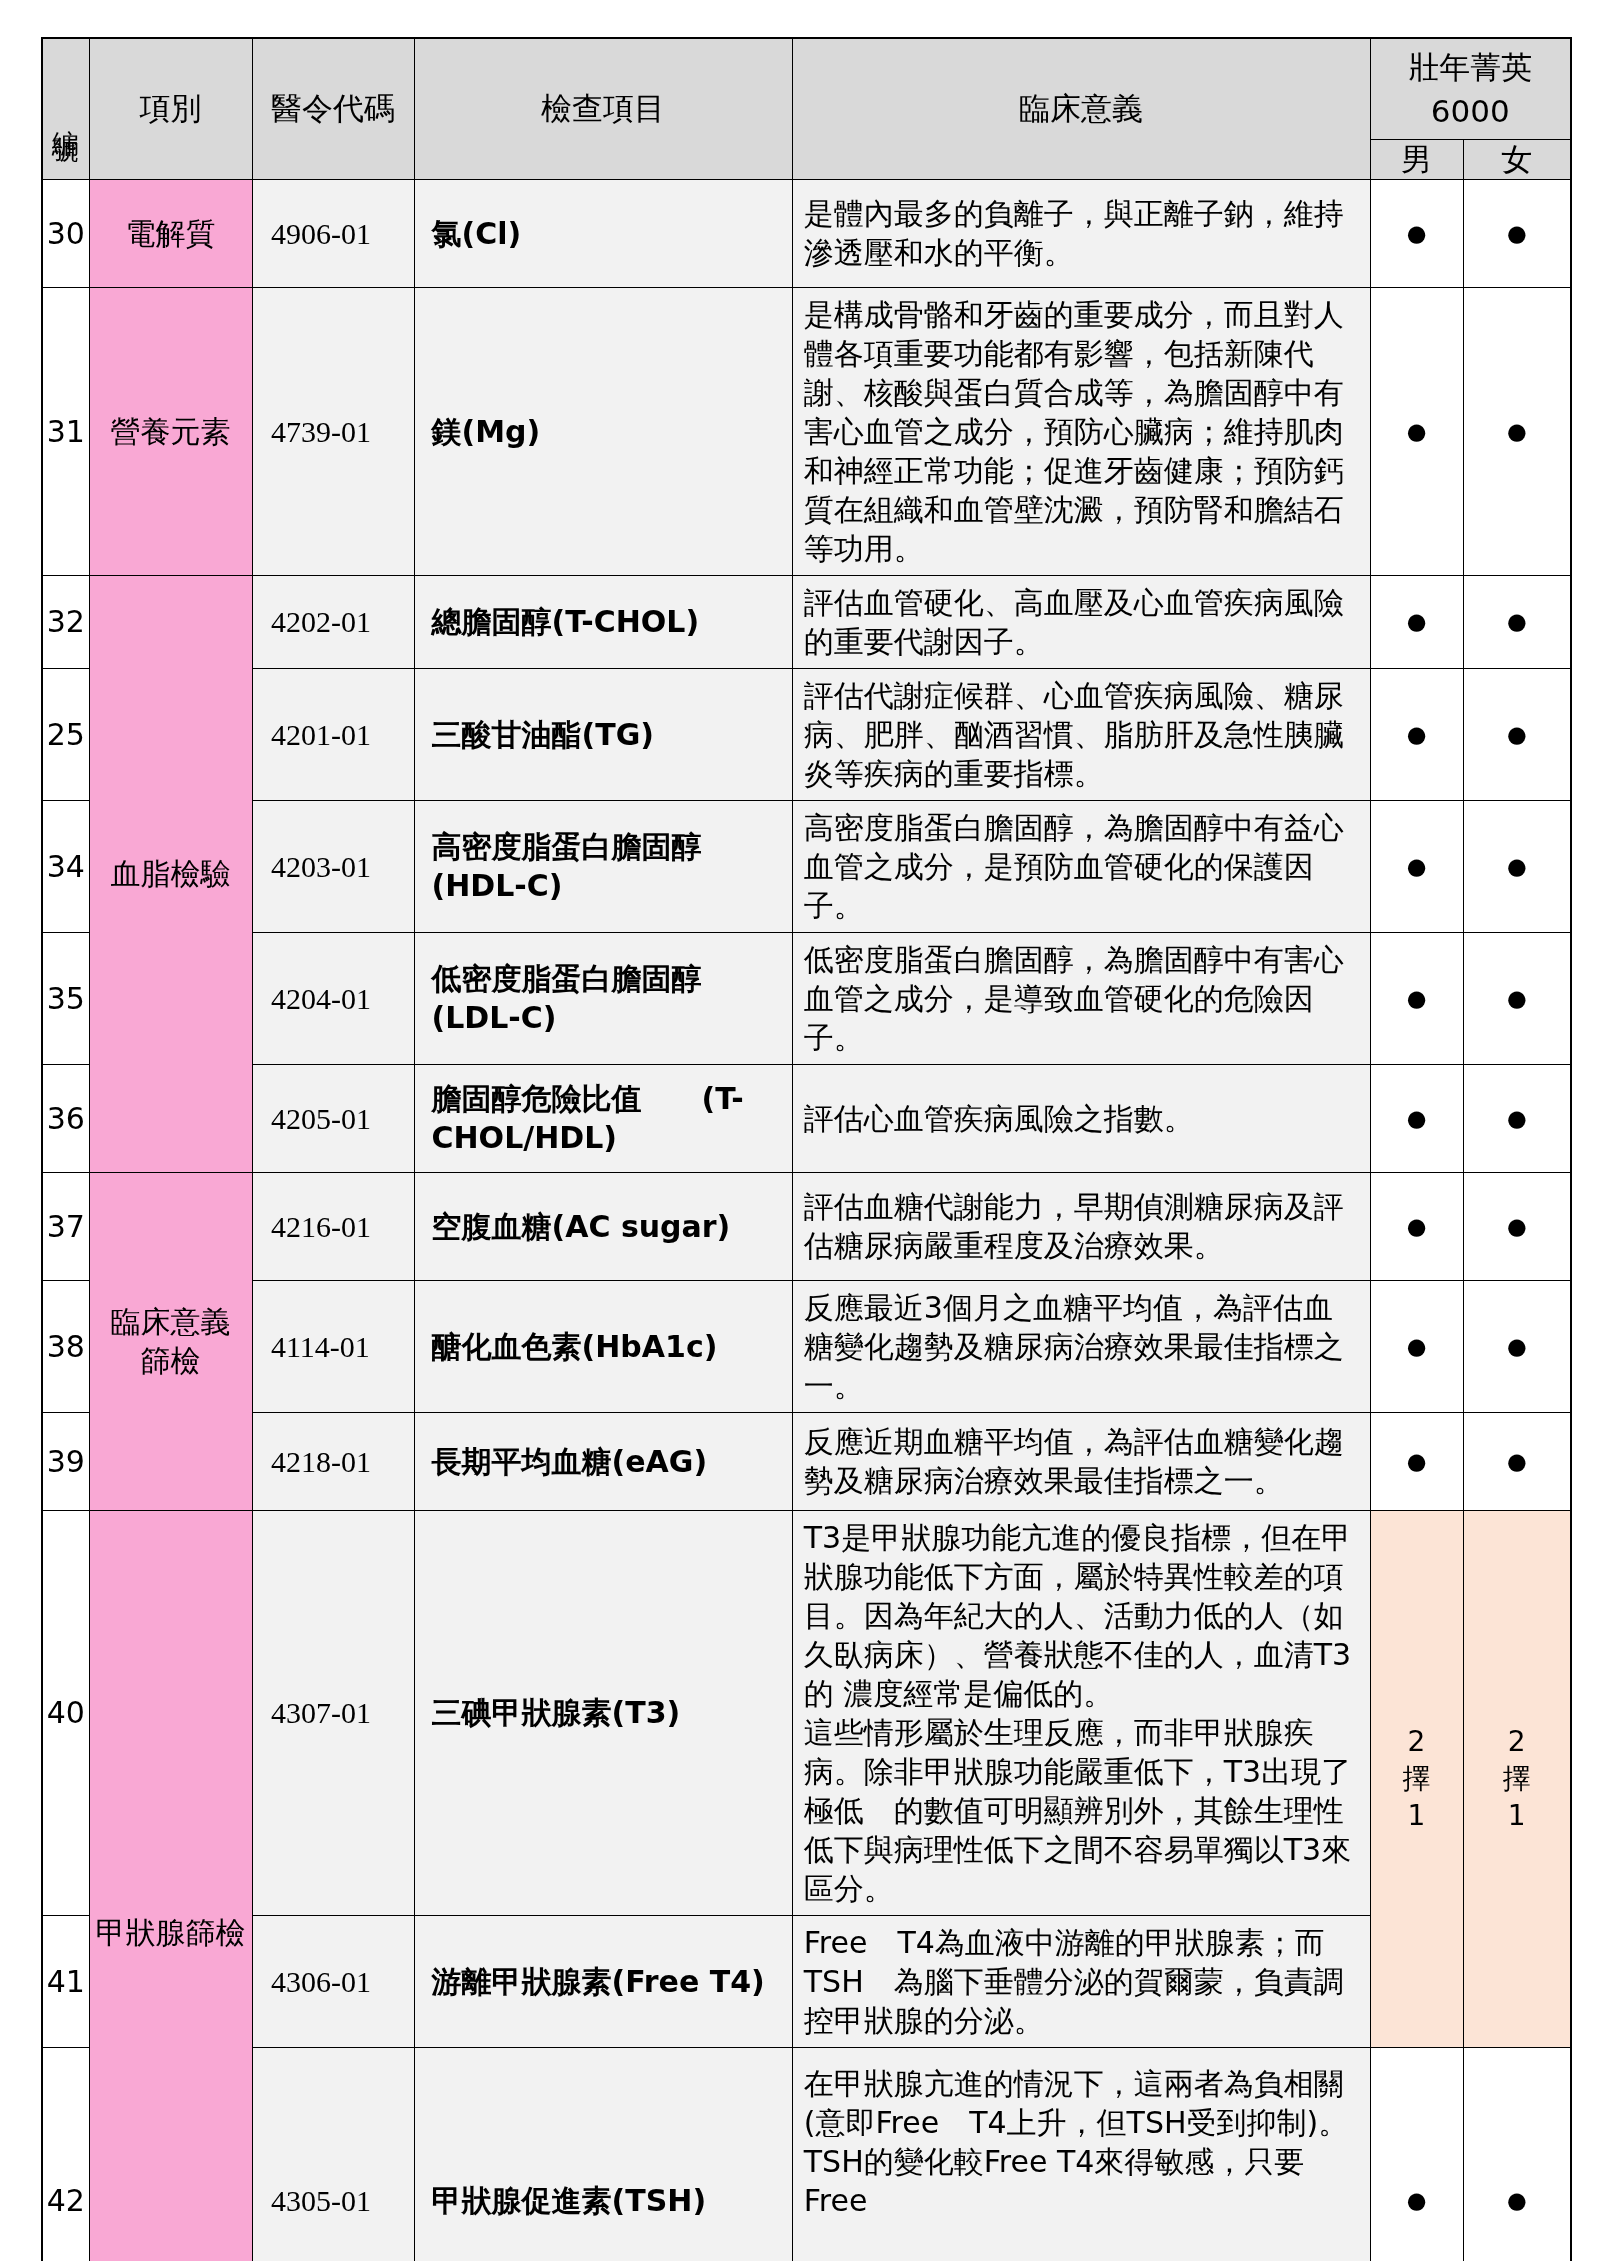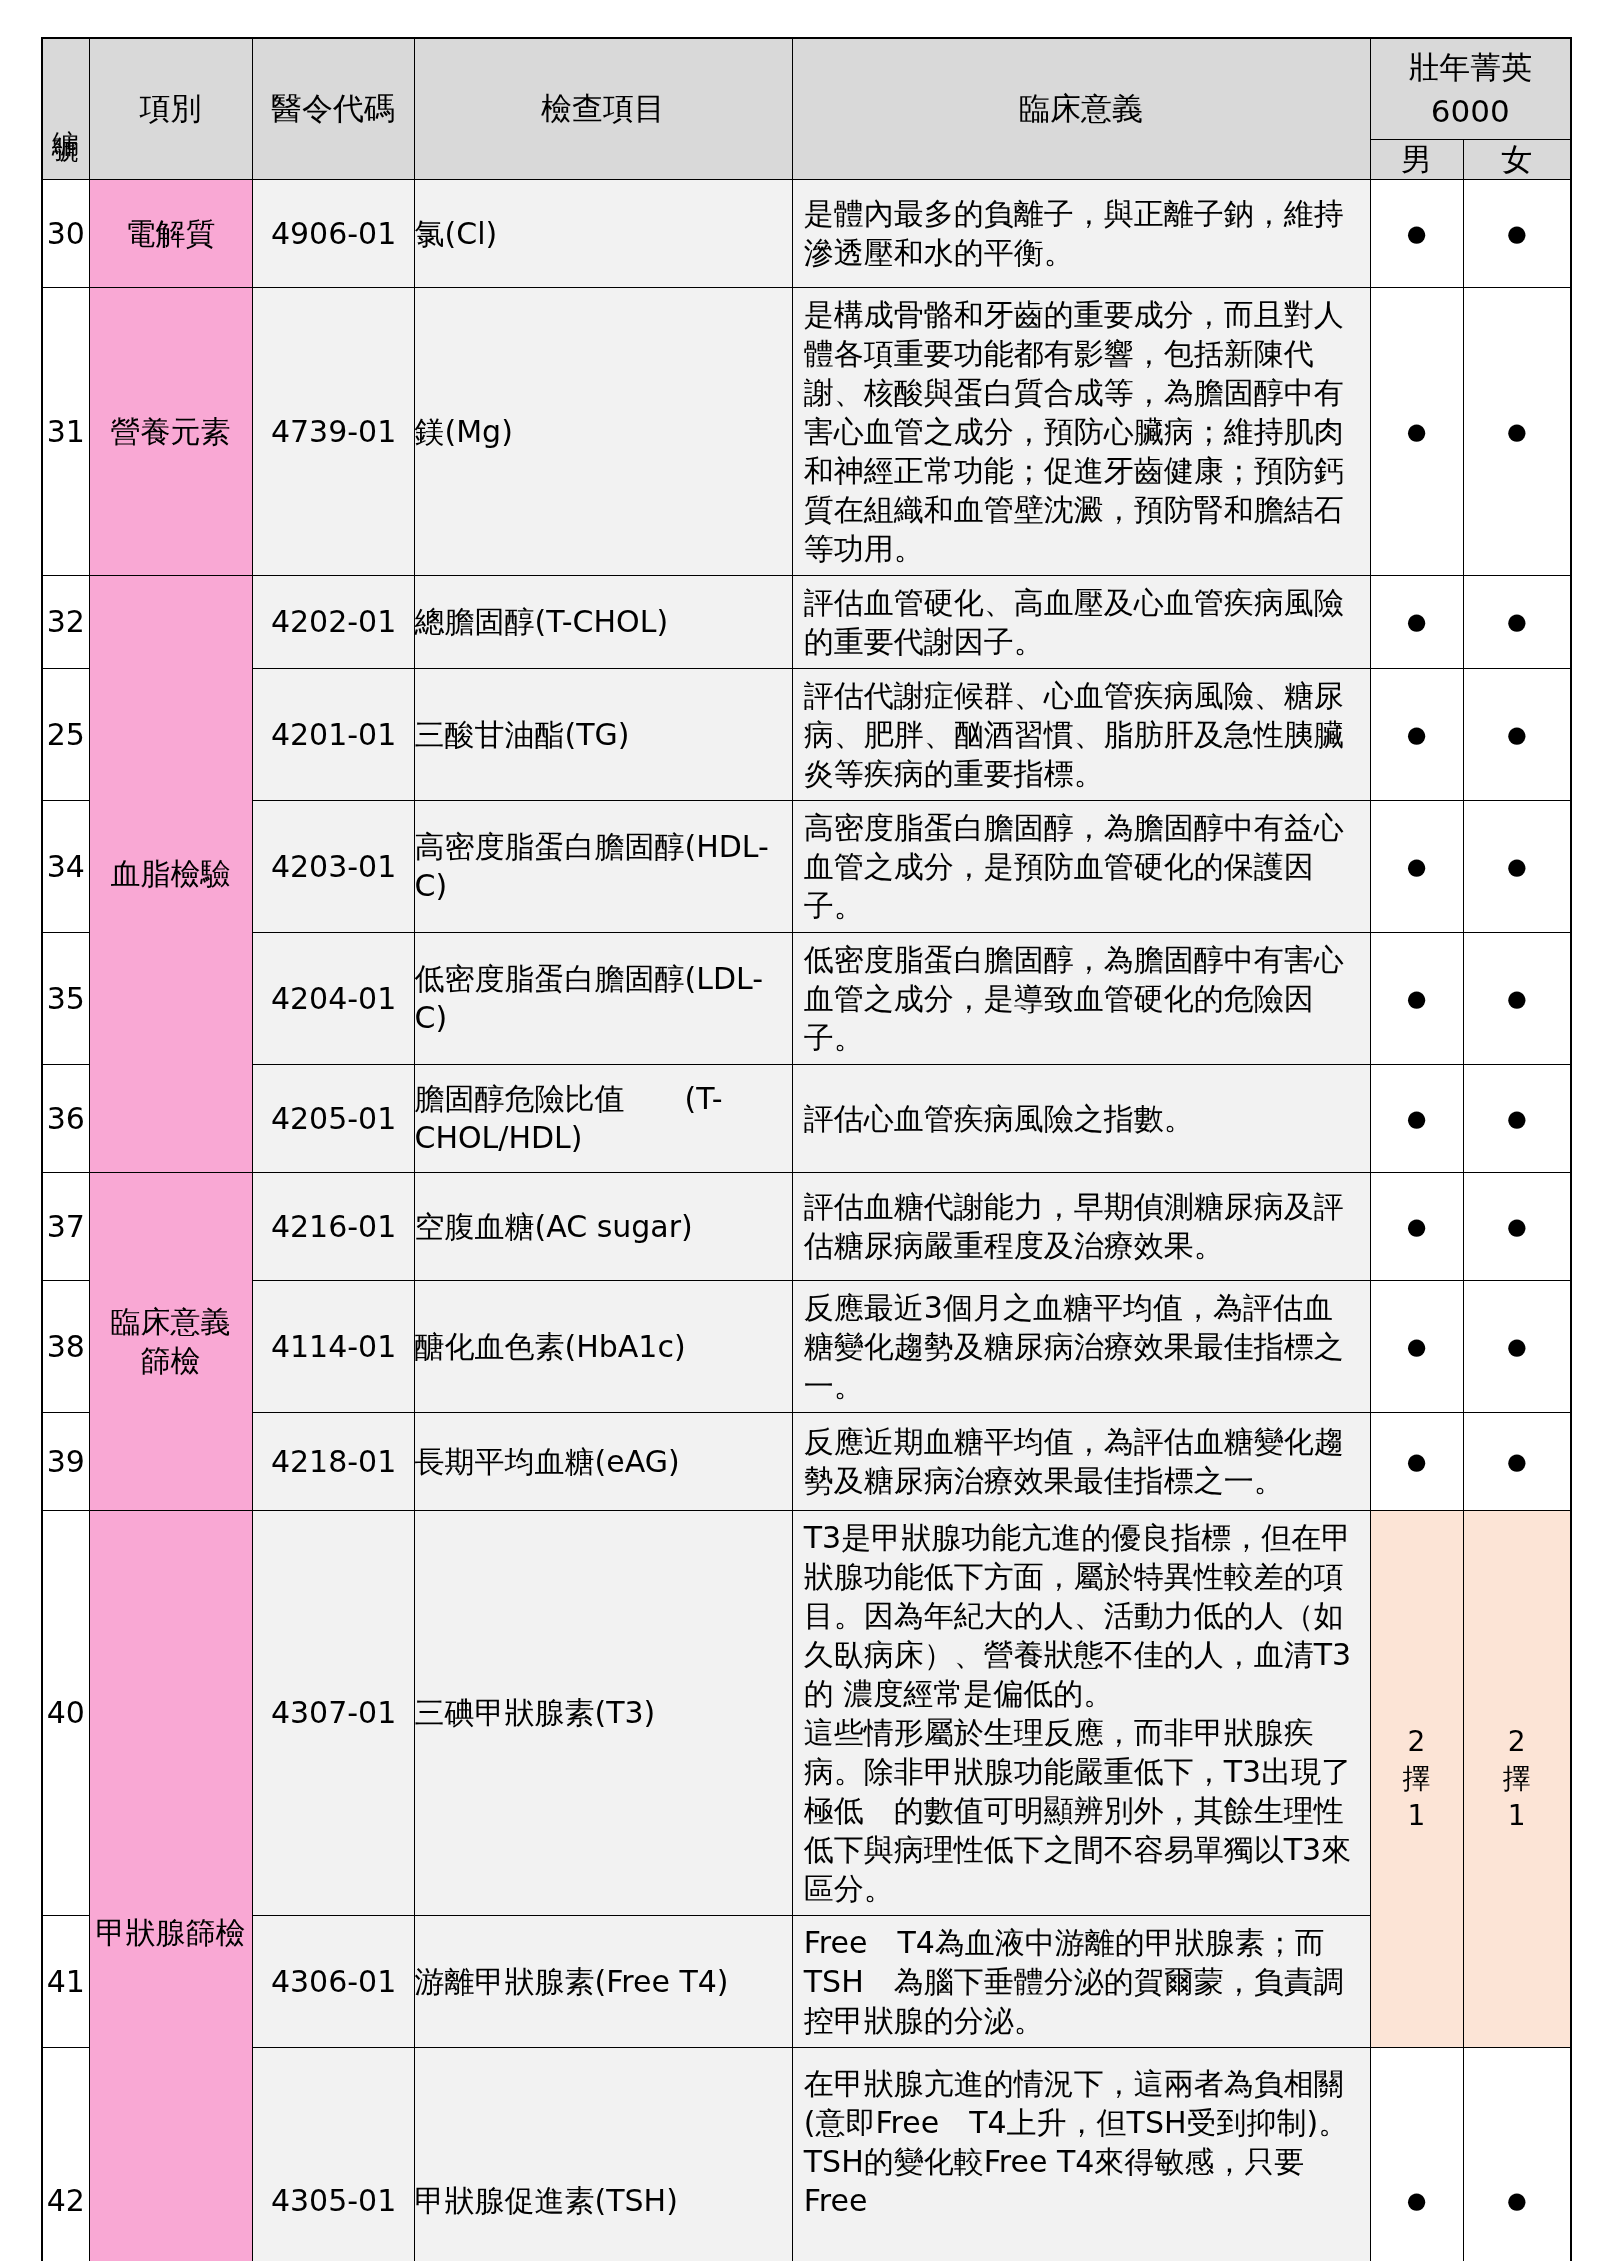--- a/index.html
+++ b/index.html
@@ -33,22 +33,22 @@
     text-orientation:upright;
     font-size:27px;
     line-height:1;
     letter-spacing:5.7px;
     display:inline-block;
   }
   .plan-name, .plan-price { line-height:44px; }
 
   td.num  { text-align:center; background:#ffffff; font-size:30px; }
   td.cat  { text-align:center; background:#f9a8d4; white-space:pre-line; }
-  td.code { text-align:left; padding-left:18.4px; background:#f2f2f2; }
-  td.item { text-align:left; padding-right:11.3px; background:#f2f2f2; }
+  td.code { text-align:left; padding-left:18.4px; background:#f2f2f2;font-family:Liberation Serif, serif; }
+  td.item { text-align:left; padding-left:17px; padding-right:11.3px; background:#f2f2f2;font-weight:bold; }
   td.meaning {
     text-align:left; padding:7px 11.3px 7px 11.3px;
     background:#f2f2f2; white-space:pre-line;margin-top:28px;
   }
   td.mark { text-align:center; background:#ffffff; font-size:22.6px; }
   td.choose {
     text-align:center; background:#fce4d6;
     white-space:pre-line; font-size:28px; line-height:37px;
   }
 </style>

